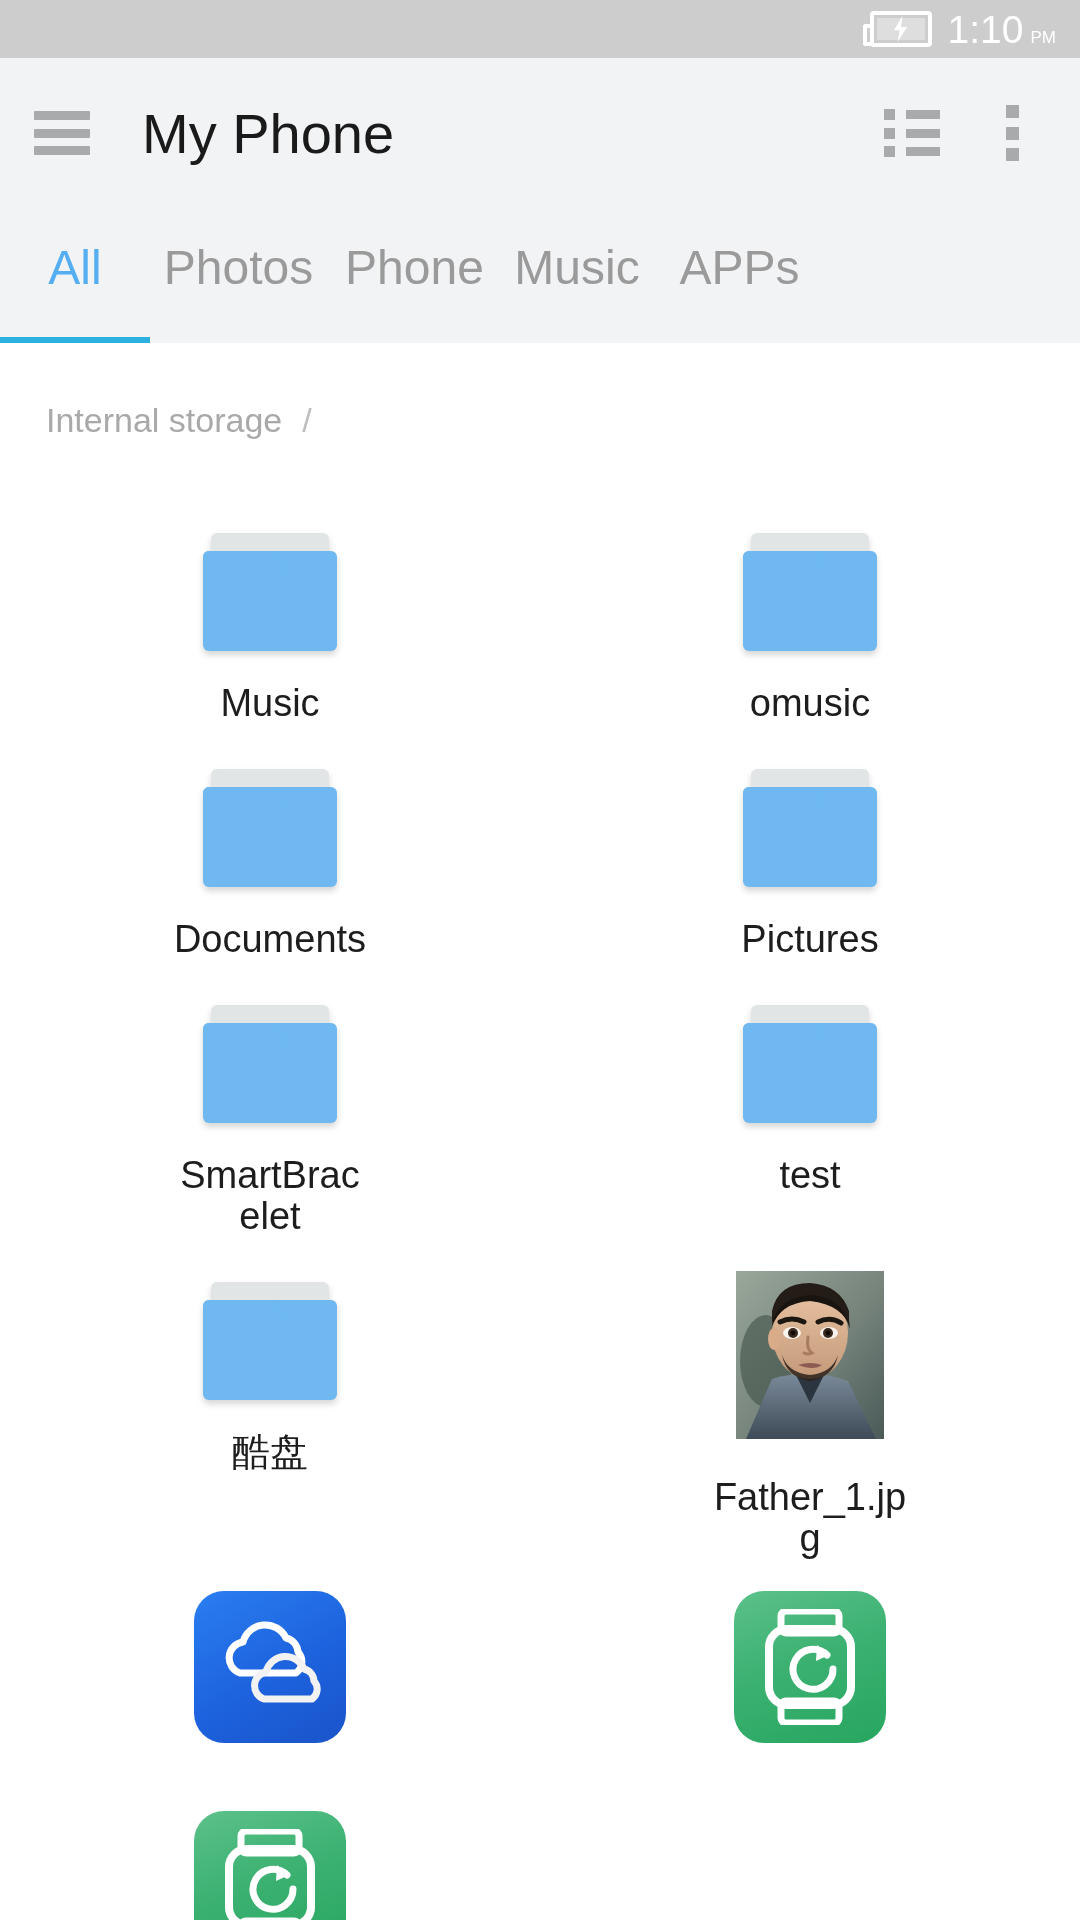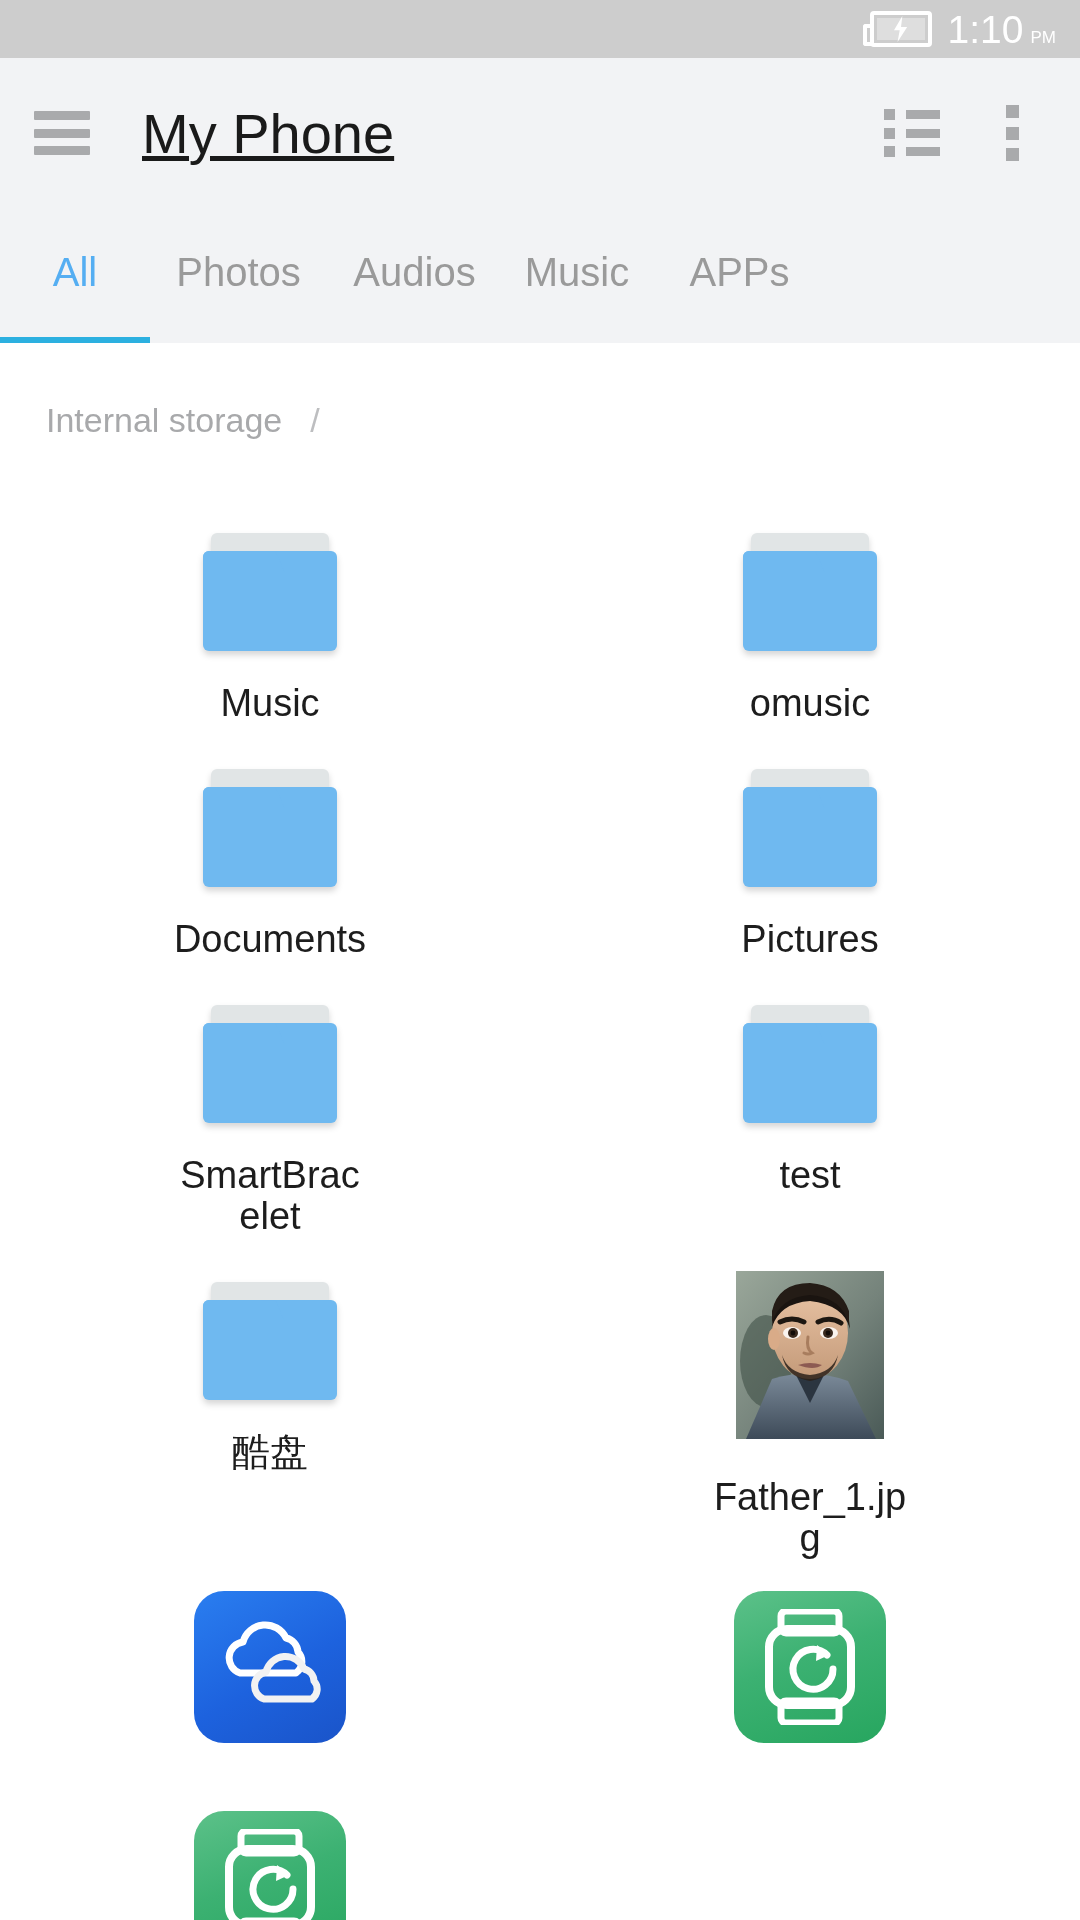--- a/index.html
+++ b/index.html
@@ -55,21 +55,21 @@
     padding:0 34px;
   }
   .hamburger{
     width:56px; height:44px;
     display:flex; flex-direction:column; justify-content:space-between;
     cursor:pointer; flex:none;
   }
   .hamburger span{ display:block; height:9px; background:#a9aaac; border-radius:1px; }
   .app-title{
     font-size:56px; color:#1a1a1a; font-weight:400;
-    margin-left:52px; white-space:nowrap;text-decoration:underline;
+    margin-left:52px; white-space:nowrap;
   }
   .appbar-spacer{ flex:1; }
   .list-icon{
     width:56px; height:48px; flex:none;
     display:flex; flex-direction:column; justify-content:space-between;
     cursor:pointer; margin-right:66px;
   }
   .list-icon .lrow{ display:flex; align-items:center; height:11px; }
   .list-icon .bullet{ width:11px; height:11px; background:#a9aaac; flex:none; }
   .list-icon .bar{ height:9px; background:#a9aaac; flex:1; margin-left:11px; }
@@ -82,42 +82,42 @@
 
   
   .tabs{
     width:100%; height:135px;
     background:#f2f3f5;
     display:flex; align-items:flex-end;
     position:relative;
   }
   .tab{
     display:flex; align-items:flex-start; justify-content:center;
-    font-size:40px; color:#9a9a9a;
+    font-size:48px; color:#9a9a9a;
     padding-bottom:48px;
     cursor:pointer;
     white-space:nowrap;
   }
   .tab.t-all{ width:150px; }
   .tab.t-photos{ width:177px; }
   .tab.t-videos{ width:175px; }
   .tab.t-audios{ width:175px; }
   .tab.t-docs{ width:150px; }
   .tab.t-apps{ width:175px; }
   .tab.active{ color:#55aef2; }
   .tab-underline{
     position:absolute; left:0; bottom:0;
     width:150px; height:6px; background:#2cb0e0;
   }
 
   
   .breadcrumb{
     padding:58px 0 0 46px;
     font-size:34px; color:#a8a9ab;
-    display:flex; gap:28px;
+    display:flex; gap:20px;
   }
   .breadcrumb .sep{ color:#bdbec0; }
 
   
   .grid{
     margin-top:48px;
     display:grid;
     grid-template-columns:repeat(2,1fr);
     row-gap:0px;
   }
@@ -229,21 +229,21 @@
   <div class="overflow">
     <i></i>
       <i></i>
       <i></i>
   </div>
 </div>
 
 <div class="tabs">
   <div class="tab t-all active">All</div>
   <div class="tab t-photos">Photos</div>
-  <div class="tab t-videos">Audios</div>
+  <div class="tab t-videos">Phone</div>
   <div class="tab t-docs">Music</div>
   <div class="tab t-apps">APPs</div>
   <div class="tab-underline"></div>
 </div>
 
 <div class="breadcrumb">
   <span>Internal storage</span>
   <span class="sep">/</span>
 </div>
 

